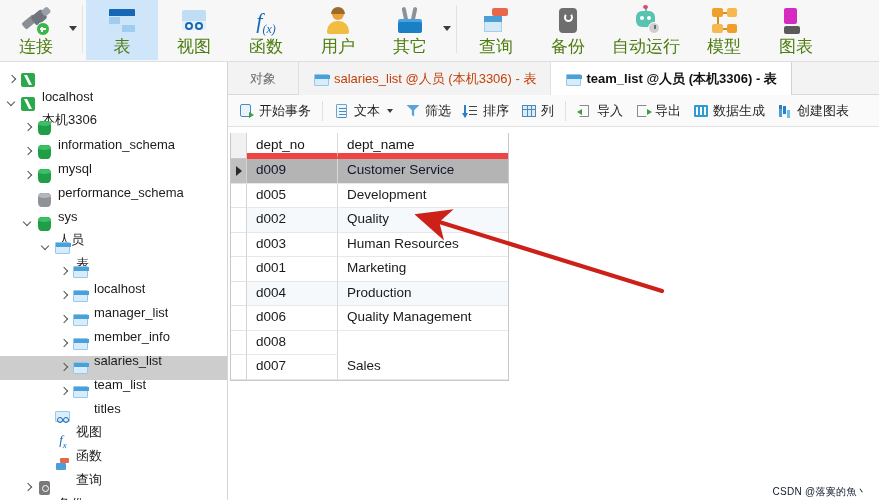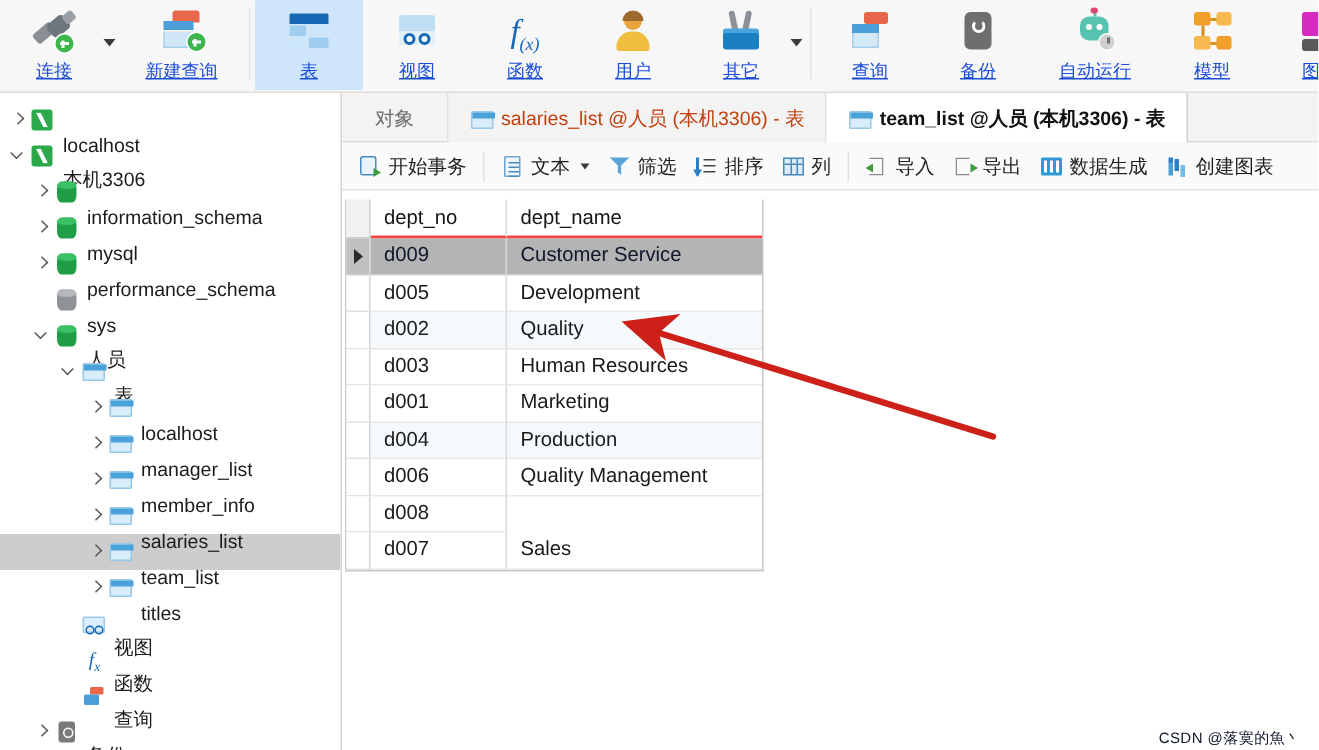--- a/index.html
+++ b/index.html
@@ -32,22 +32,22 @@
     align-items: center; justify-content: flex-start;
     padding-top: 5px;
     cursor: default;
     flex: 0 0 auto;
     position: relative;
   }
   .rb-btn.wide { width: 84px; }
   .rb-btn.active { background: #cfe6fa; }
   .rb-ico { width: 32px; height: 32px; position: relative; }
   .rb-lbl {
-    margin-top: 2px; font-size: 12px; color: #1d4ed8;
-    white-space: nowrap; line-height: 16px; text-decoration: underline;
+    margin-top: 2px; font-size: 17px; color: #4d7c0f;
+    white-space: nowrap; line-height: 16px;
   }
   .rb-caret {
     width: 0; height: 0; flex: 0 0 auto;
     border-left: 4px solid transparent;
     border-right: 4px solid transparent;
     border-top: 5px solid #3b3b3b;
     margin-top: 26px; margin-left: -3px; margin-right: 2px;
   }
 
   
@@ -278,21 +278,21 @@
   }
   .grow .c2 {
     flex: 1 1 auto;
     border-bottom: 1px solid #e8e8e8;
     padding: 3px 0 0 9px;
     white-space: nowrap; overflow: hidden;
   }
   .grow.header { height: 26px; background: #ffffff; }
   .grow.header .mk { background:#f1f1f1; border-bottom:1px solid #c9c9c9; }
   .grow.header .c1, .grow.header .c2 {
-    background: #ffffff; border-bottom: 2px solid #ef4444;
+    background: #ffffff; border-bottom: 6px solid #ef4444;
     padding-top: 4px; color: #141414;
   }
   .grow.alt .c1, .grow.alt .c2 { background: #f5f9fc; }
   .grow.sel .mk { background: #c0c0c0; }
   .grow.sel .c1, .grow.sel .c2 { background: #b4b4b4; color: #0f172a; }
   .mk-tri {
     position: absolute; left: 5px; top: 7px;
     width: 0; height: 0;
     border-top: 5px solid transparent;
     border-bottom: 5px solid transparent;
@@ -320,29 +320,20 @@
       <div class="rb-btn">
         <div class="rb-ico">
           <span class="ic ic-plug-a"></span>
             <span class="ic ic-plug-b"></span>
             <span class="ic ic-plug-c"></span>
           <span class="ic badge-plus"></span>
         </div>
         <div class="rb-lbl">连接</div>
       </div>
       <div class="rb-caret"></div>
-      <div class="rb-btn wide">
-        <div class="rb-ico">
-          <span class="ic ic-nq-r"></span>
-            <span class="ic ic-nq-b1"></span>
-            <span class="ic ic-nq-b2"></span>
-          <span class="ic badge-plus" style="left:19px;top:16px;"></span>
-        </div>
-        <div class="rb-lbl">新建查询</div>
-      </div>
     </div>
 
     <div class="rb-sep"></div>
 
     <div class="rb-group">
       <div class="rb-btn active">
         <div class="rb-ico">
           <span class="ic ic-tbl-top"></span>
             <span class="ic ic-tbl-b1"></span>
             <span class="ic ic-tbl-b2"></span>

